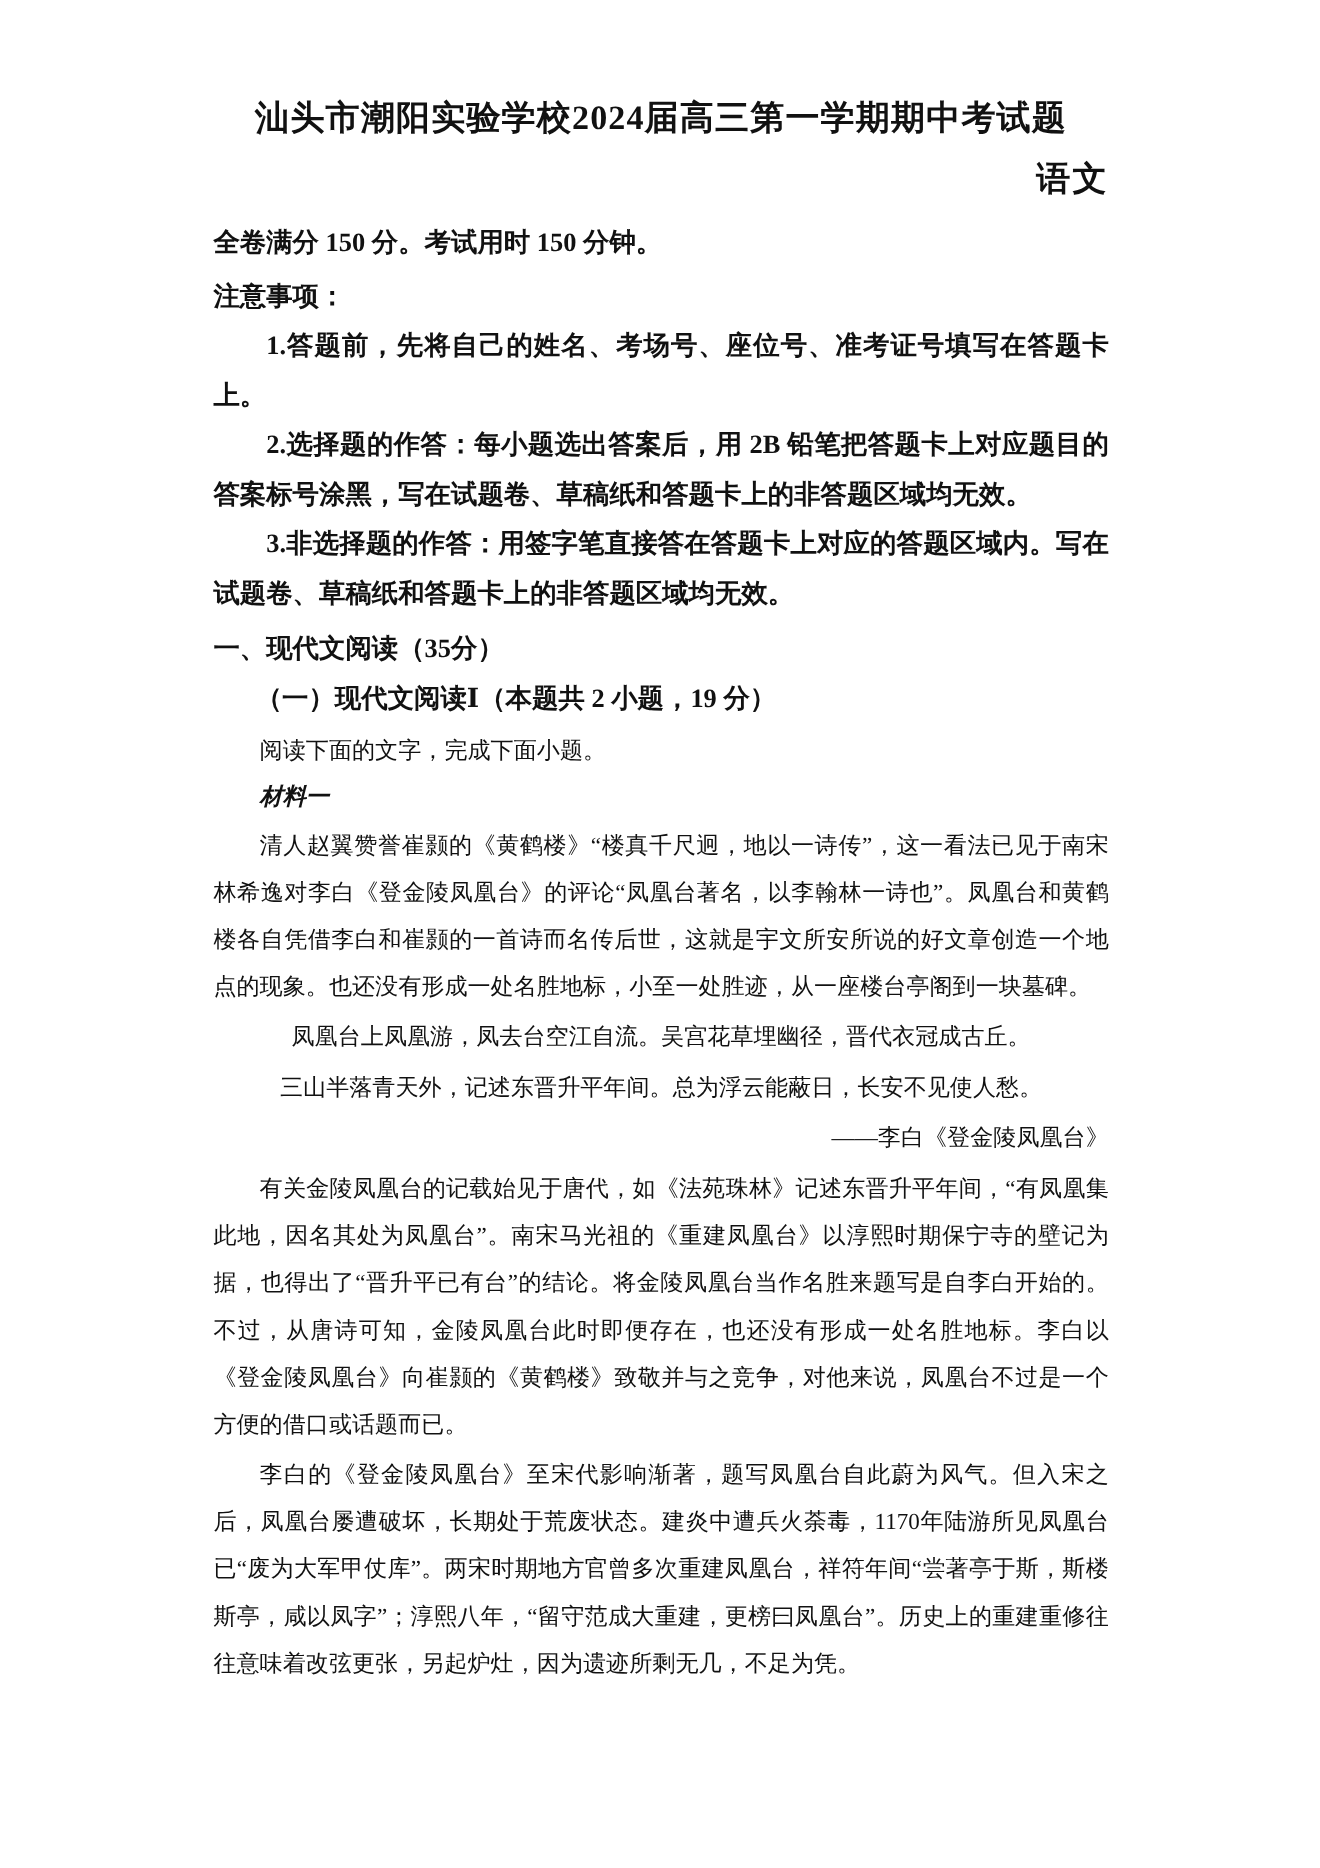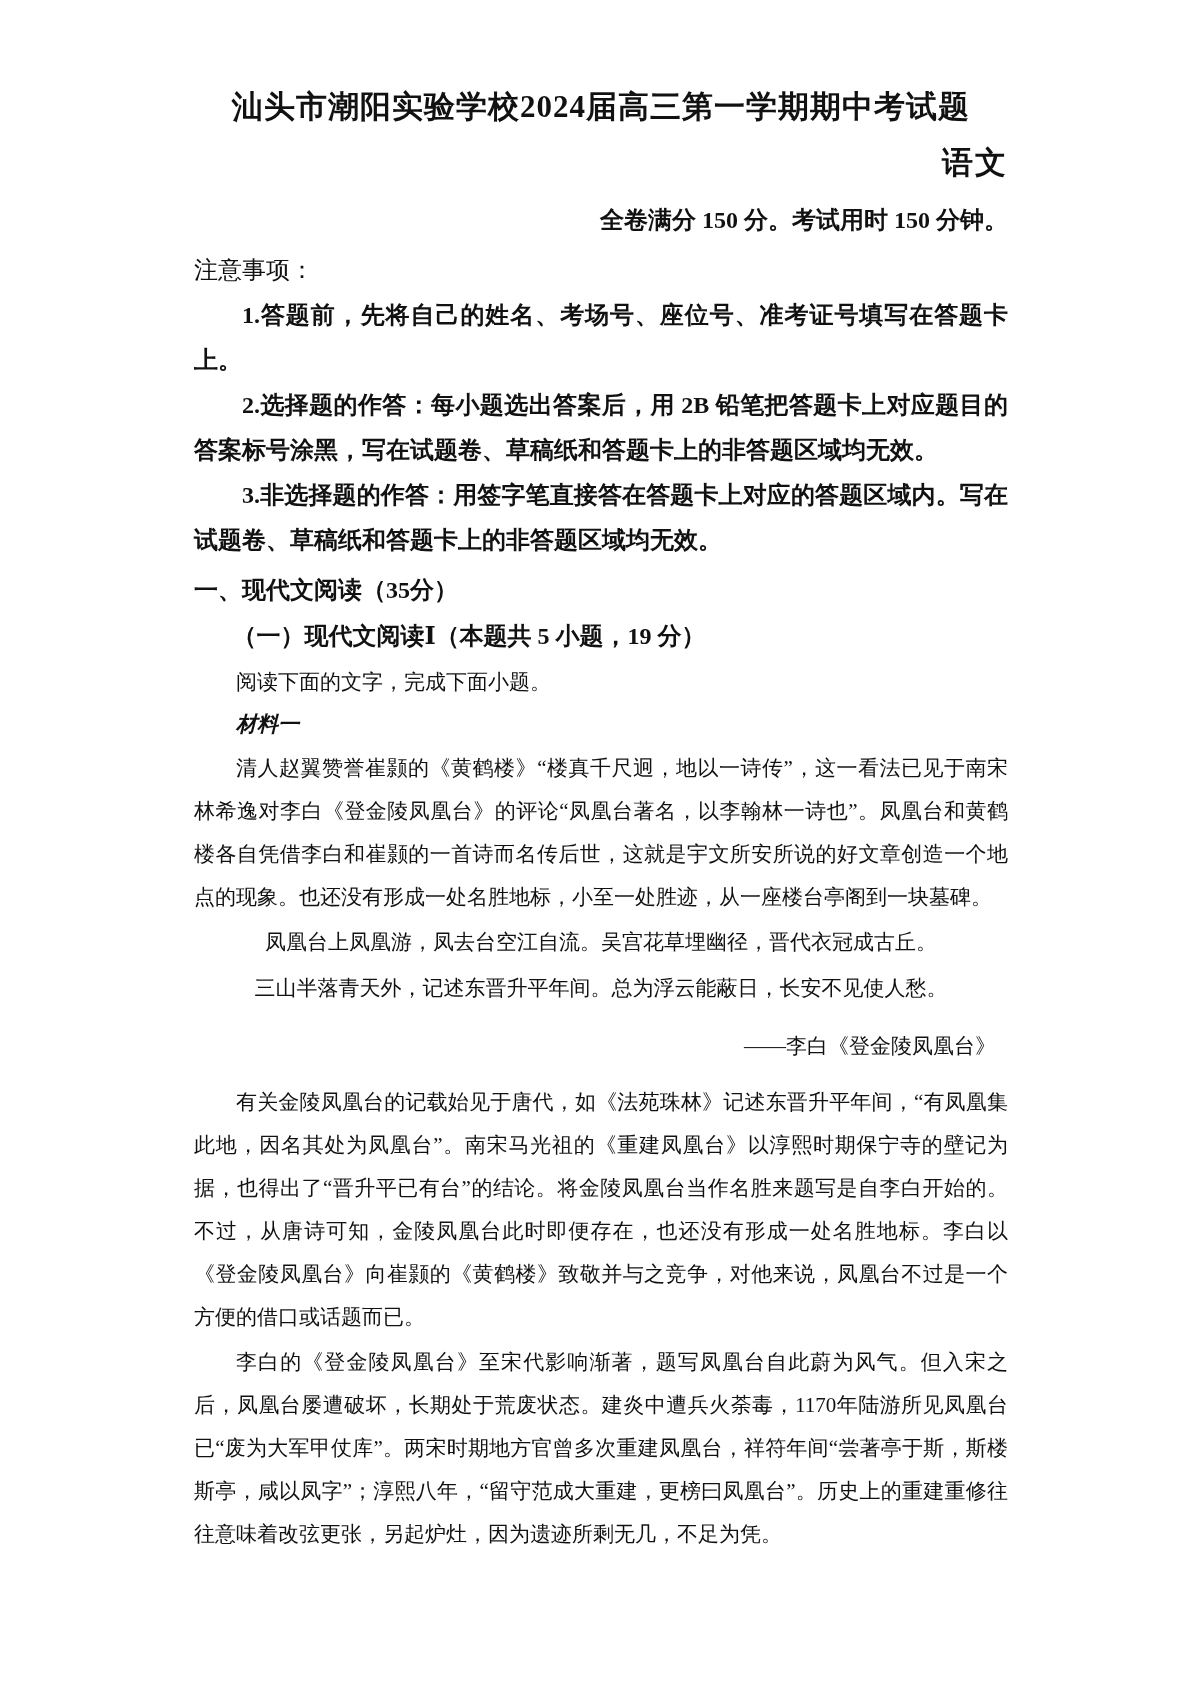--- a/index.html
+++ b/index.html
@@ -28,26 +28,26 @@
   .doc-subject {
     font-size: 31px;
     font-weight: 700;
     text-align: right;
     margin: 0 0 20px 0;
     letter-spacing: 2px;
   }
   .score-line {
     font-size: 24px;
     font-weight: 700;
-    text-align: right;
+    text-align: left;
     margin: 0 0 12px 0;
   }
   .notice-header {
     font-size: 24px;
-    font-weight: 400;
+    font-weight: 700;
     line-height: 45px;
     margin: 0;
   }
   .notice-item {
     font-size: 24px;
     font-weight: 700;
     line-height: 45px;
     margin: 0;
     text-indent: 2em;
     text-align: justify;
@@ -88,21 +88,21 @@
   }
   .poem-line {
     font-size: 21px;
     line-height: 46px;
     margin: 0;
     text-align: center;
   }
   .poem-attribution {
     font-size: 21px;
     line-height: 46px;
-    margin: 12px;
+    margin: 0;
     text-align: right;
   }
 </style>
 </head>
 <body>
 
 <div class="page">
 
   <h1 class="doc-title">汕头市潮阳实验学校2024届高三第一学期期中考试题</h1>
 
@@ -111,21 +111,21 @@
   <p class="score-line">全卷满分 150 分。考试用时 150 分钟。</p>
 
   <p class="notice-header">注意事项：</p>
 
   <p class="notice-item">1.答题前，先将自己的姓名、考场号、座位号、准考证号填写在答题卡上。</p>
   <p class="notice-item">2.选择题的作答：每小题选出答案后，用 2B 铅笔把答题卡上对应题目的答案标号涂黑，写在试题卷、草稿纸和答题卡上的非答题区域均无效。</p>
   <p class="notice-item">3.非选择题的作答：用签字笔直接答在答题卡上对应的答题区域内。写在试题卷、草稿纸和答题卡上的非答题区域均无效。</p>
 
   <p class="section-heading">一、现代文阅读（35分）</p>
 
-  <p class="sub-heading">（一）现代文阅读Ⅰ（本题共 5 小题，19 分）</p>
+  <p class="sub-heading">（一）现代文阅读Ⅰ（本题共 2 小题，19 分）</p>
 
   <p class="instruction">阅读下面的文字，完成下面小题。</p>
 
   <p class="material-label">材料一</p>
 
   <p class="body-para">清人赵翼赞誉崔颢的《黄鹤楼》“楼真千尺迥，地以一诗传”，这一看法已见于南宋林希逸对李白《登金陵凤凰台》的评论“凤凰台著名，以李翰林一诗也”。凤凰台和黄鹤楼各自凭借李白和崔颢的一首诗而名传后世，这就是宇文所安所说的好文章创造一个地点的现象。也还没有形成一处名胜地标，小至一处胜迹，从一座楼台亭阁到一块墓碑。</p>
 
   <p class="poem-line">凤凰台上凤凰游，凤去台空江自流。吴宫花草埋幽径，晋代衣冠成古丘。</p>
   <p class="poem-line">三山半落青天外，记述东晋升平年间。总为浮云能蔽日，长安不见使人愁。</p>
 

